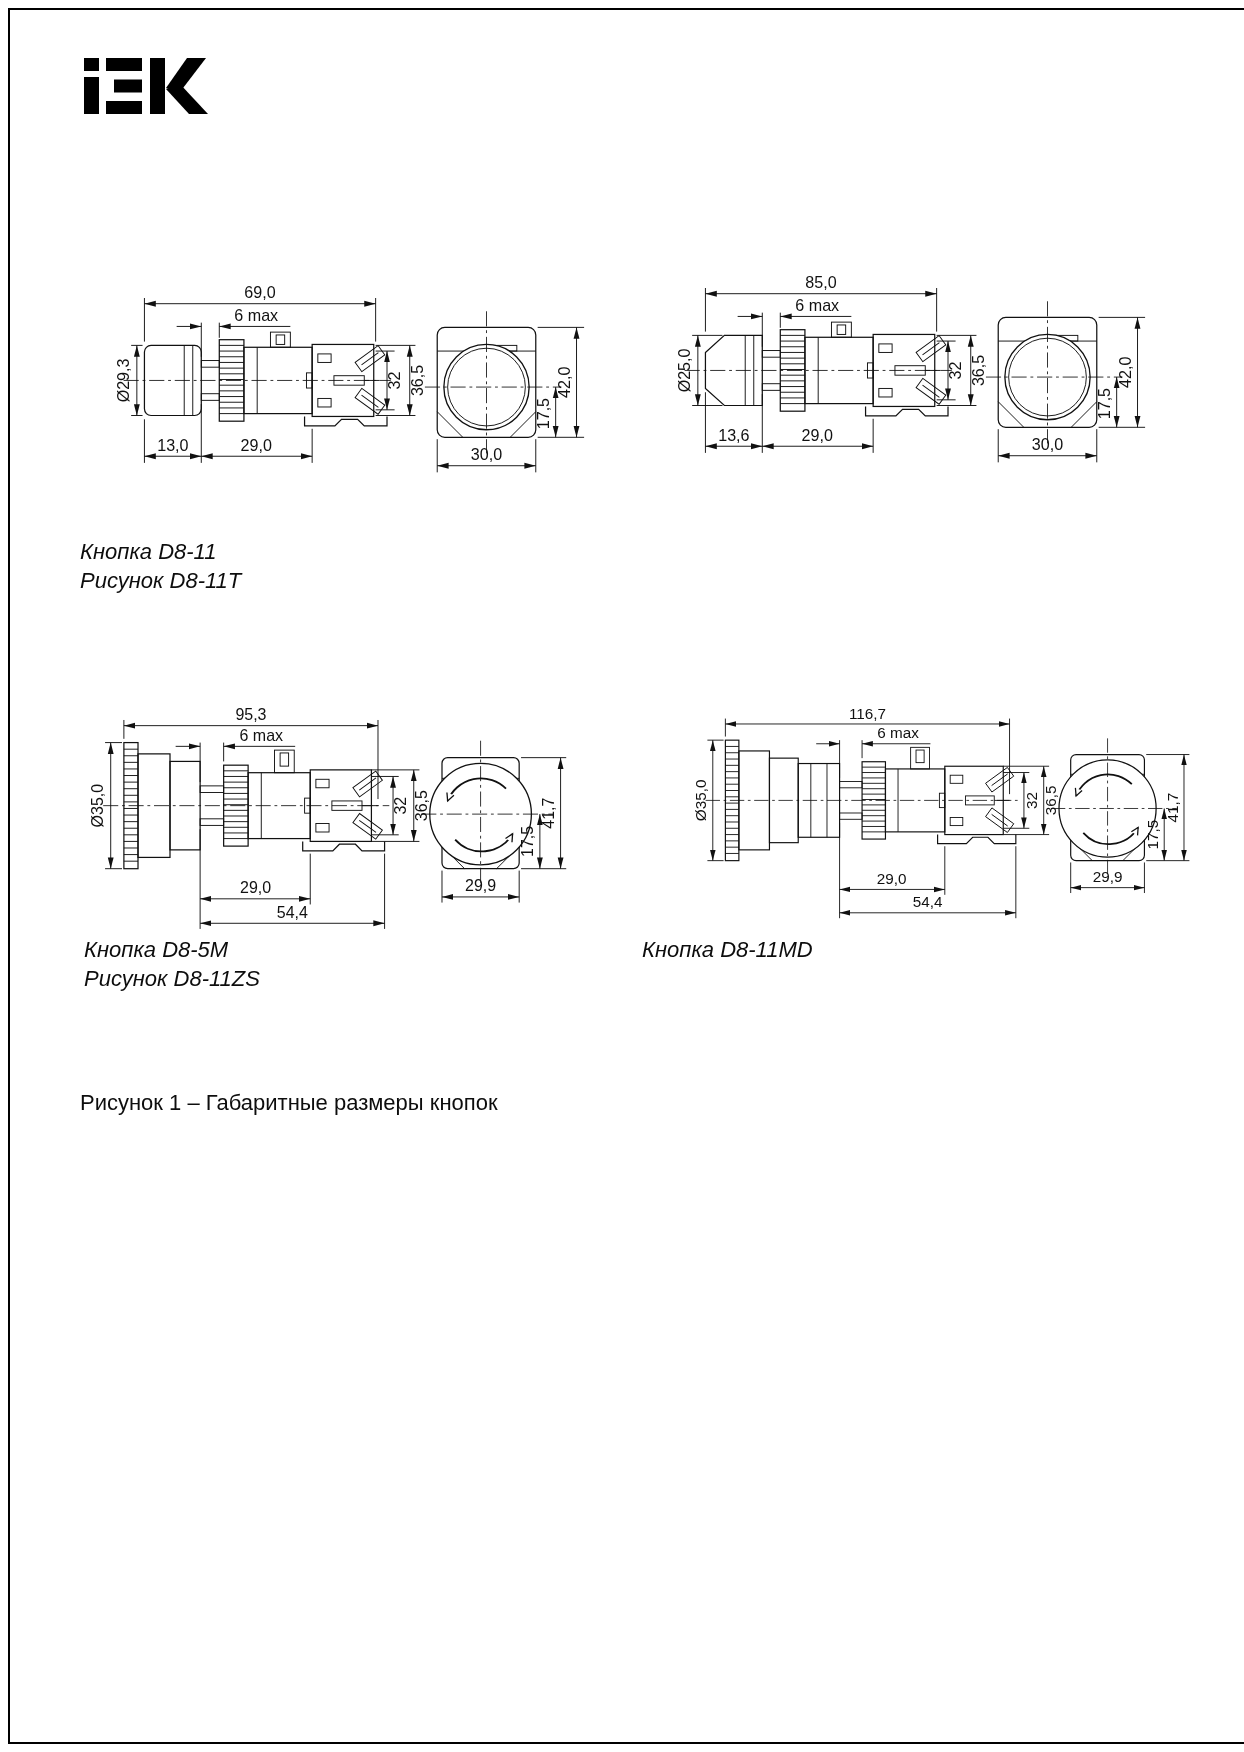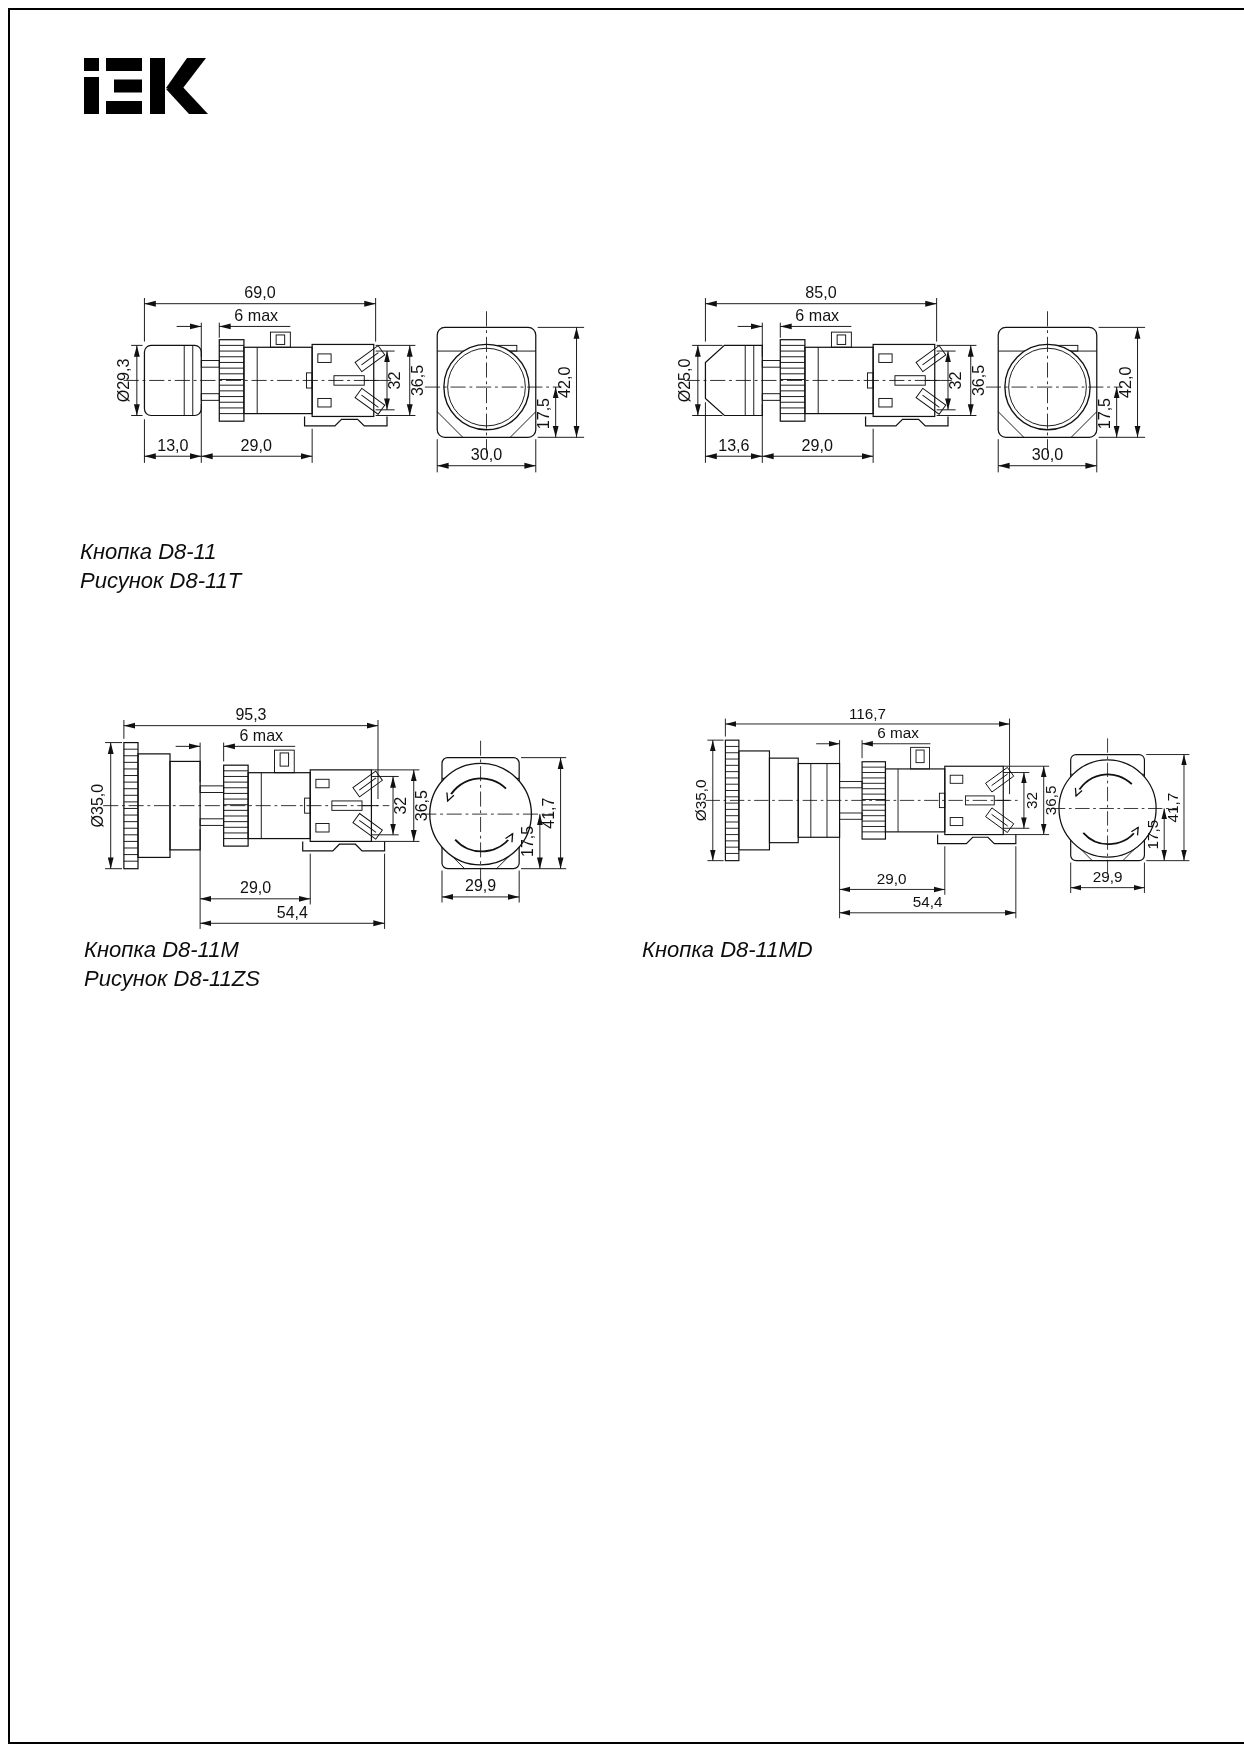--- a/index.html
+++ b/index.html
@@ -126,21 +126,21 @@
         <line class="dm" x1="478" y1="69" x2="478" y2="185" marker-start="url(#f1a)" marker-end="url(#f1a)"></line>
         <text transform="translate(471,127) rotate(-90)" text-anchor="middle">42,0</text>
         <line class="dm" x1="331" y1="187" x2="331" y2="222"></line>
         <line class="dm" x1="435" y1="187" x2="435" y2="222"></line>
         <line class="dm" x1="331" y1="215" x2="435" y2="215" marker-start="url(#f1a)" marker-end="url(#f1a)"></line>
         <text x="383" y="209" text-anchor="middle">30,0</text>
       </g>
     </svg>
   </div>
 
-  <div class="fig" style="left:677px;top:262px;">
+  <div class="fig" style="left:677px;top:252px;">
     <svg viewBox="-8 0 496 258" width="470">
       <defs>
         <marker id="f2a" markerUnits="userSpaceOnUse" markerWidth="13" markerHeight="8" refX="12" refY="4" orient="auto-start-reverse">
           <path d="M0,0.9 L12,4 L0,7.1 Z" fill="#111"></path>
         </marker>
       </defs>
       <g>
         <path class="ln" d="M22,106 L42,88 L82,88 L82,162 L42,162 L22,144 Z"></path>
         <line class="tn" x1="64" y1="88" x2="64" y2="162"></line>
         <line class="tn" x1="73" y1="88" x2="73" y2="162"></line>
@@ -420,20 +420,21 @@
         <text x="461" y="216" text-anchor="middle">29,9</text>
       </g>
     </svg>
   </div>
 
   <div class="fig-labels" style="left:80px;top:537px;">
     <div>Кнопка D8-11</div>
     <div>Рисунок D8-11T</div>
   </div>
   <div class="fig-labels" style="left:84px;top:935px;">
-    <div>Кнопка D8-11M</div>
+    <div>Кнопка D8-5M</div>
     <div>Рисунок D8-11ZS</div>
   </div>
   <div class="fig-labels" style="left:642px;top:935px;">
     <div>Кнопка D8-11MD</div>
   </div>
 
+  <div class="caption">Рисунок 1 – Габаритные размеры кнопок</div>
 </div>
 
 </body></html>

